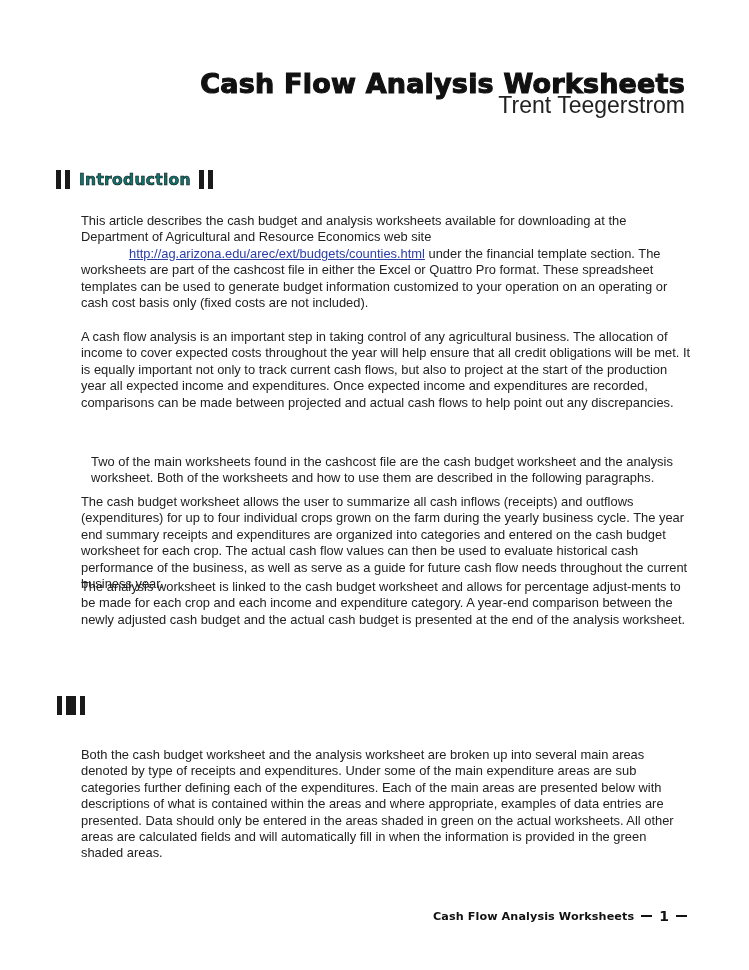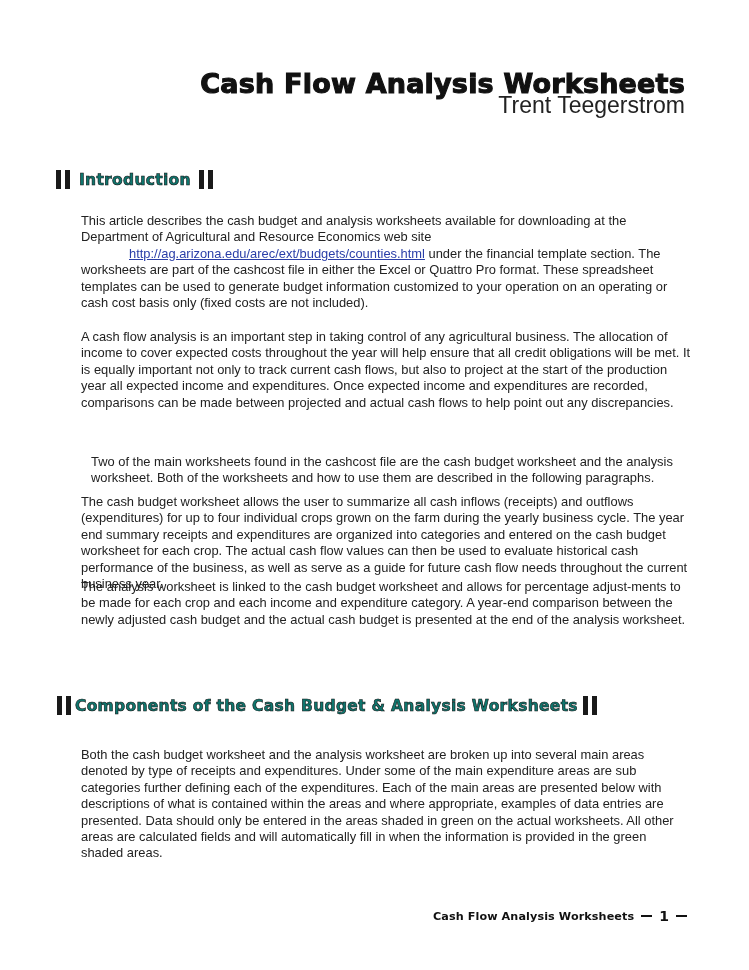--- a/index.html
+++ b/index.html
@@ -130,21 +130,20 @@
 
 <p class="para" style="top:494px; margin:0;">The cash budget worksheet allows the user to summarize all cash inflows (receipts) and outflows (expenditures) for up to four individual crops grown on the farm during the yearly business cycle. The year end summary receipts and expenditures are organized into categories and entered on the cash budget worksheet for each crop. The actual cash flow values can then be used to evaluate historical cash performance of the business, as well as serve as a guide for future cash flow needs throughout the current business year.</p>
 
 <p class="para" style="top:579px; margin:0;">The analysis worksheet is linked to the cash budget worksheet and allows for percentage adjust-ments to be made for each crop and each income and expenditure category. A year-end comparison between the newly adjusted cash budget and the actual cash budget is presented at the end of the analysis worksheet.</p>
 
 <div class="section-heading" style="left:57px; top:696px;">
   <span class="bars">
     <span class="bar"></span>
       <span class="bar"></span>
   </span>
-  <span class="heading-text" style="margin-left:4px; margin-right:5px;">Components of the Cash Budget &amp; Analysis Worksheets</span>
   <span class="bars">
     <span class="bar"></span>
       <span class="bar"></span>
   </span>
 </div>
 
 <p class="para" style="top:747px; margin:0;">Both the cash budget worksheet and the analysis worksheet are broken up into several main areas denoted by type of receipts and expenditures. Under some of the main expenditure areas are sub categories further defining each of the expenditures. Each of the main areas are presented below with descriptions of what is contained within the areas and where appropriate, examples of data entries are presented. Data should only be entered in the areas shaded in green on the actual worksheets. All other areas are calculated fields and will automatically fill in when the information is provided in the green shaded areas.</p>
 
 <div class="footer">
   <span class="footer-title">Cash Flow Analysis Worksheets</span>

